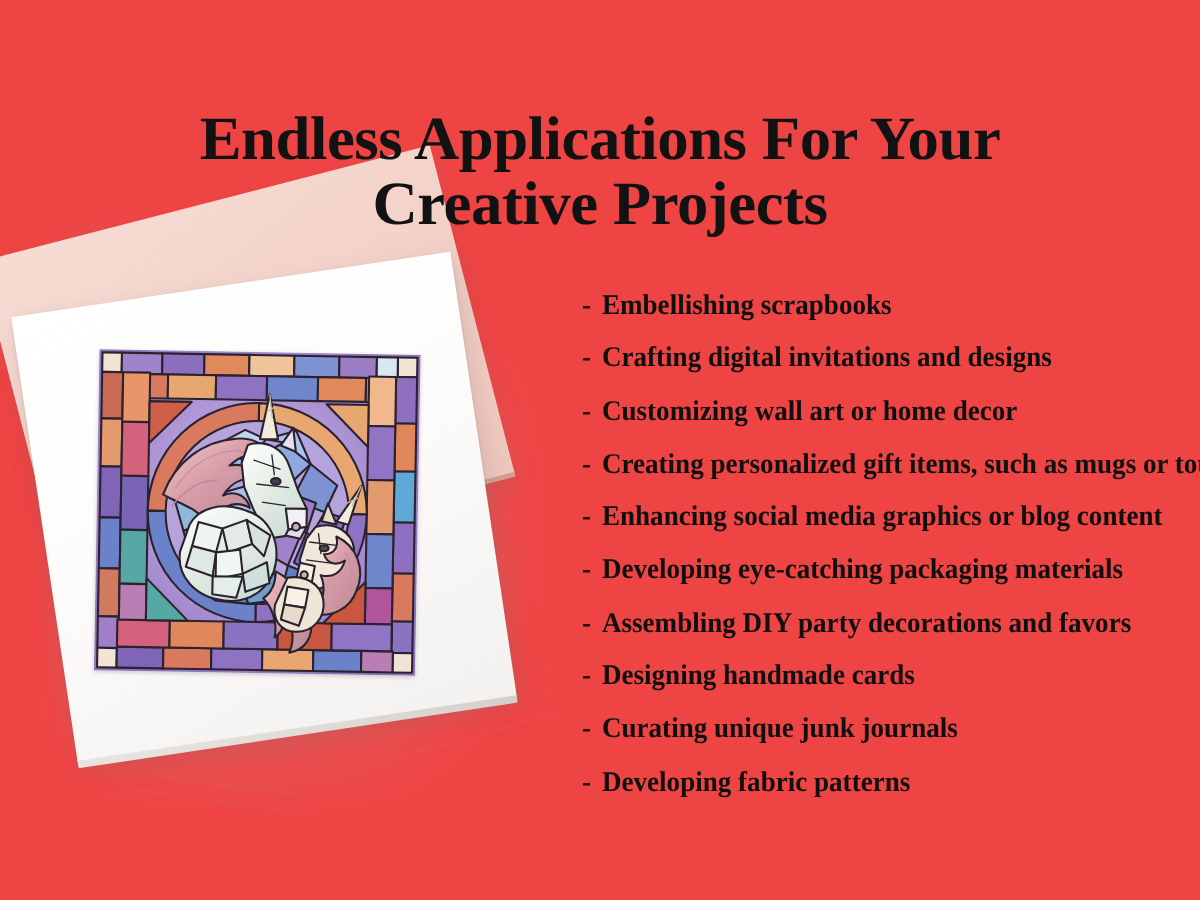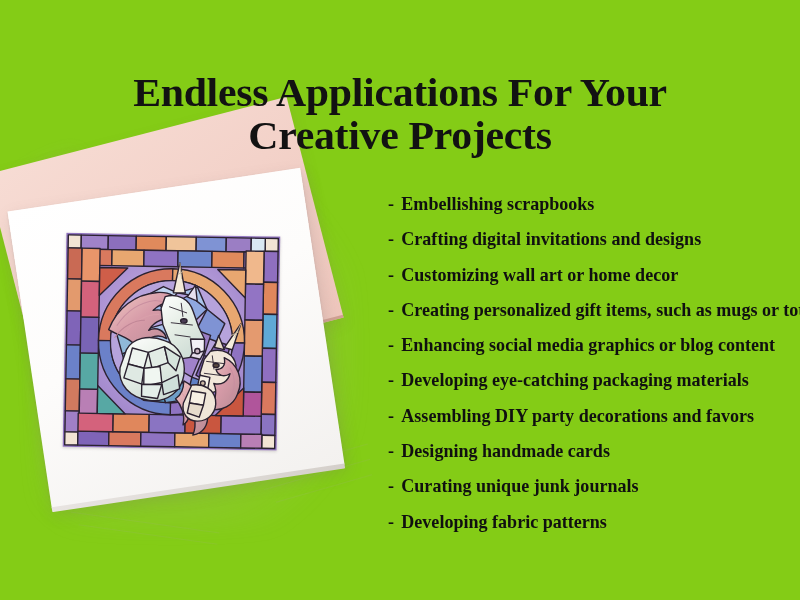--- a/index.html
+++ b/index.html
@@ -15,21 +15,21 @@
     font-family: "Liberation Serif", "DejaVu Serif", serif;
     color: #111111;
     position: relative;
   }
 
   #poster {
     position: absolute;
     left: 0; top: 0;
     width: 800px;
     height: 600px;
-    background: #84cc16;
+    background: #ef4444;
   }
 
   
   .heading {
     position: absolute;
     left: 0;
     top: 44px;
     width: 800px;
     text-align: center;
     font-family: "Liberation Serif", "DejaVu Serif", serif;

